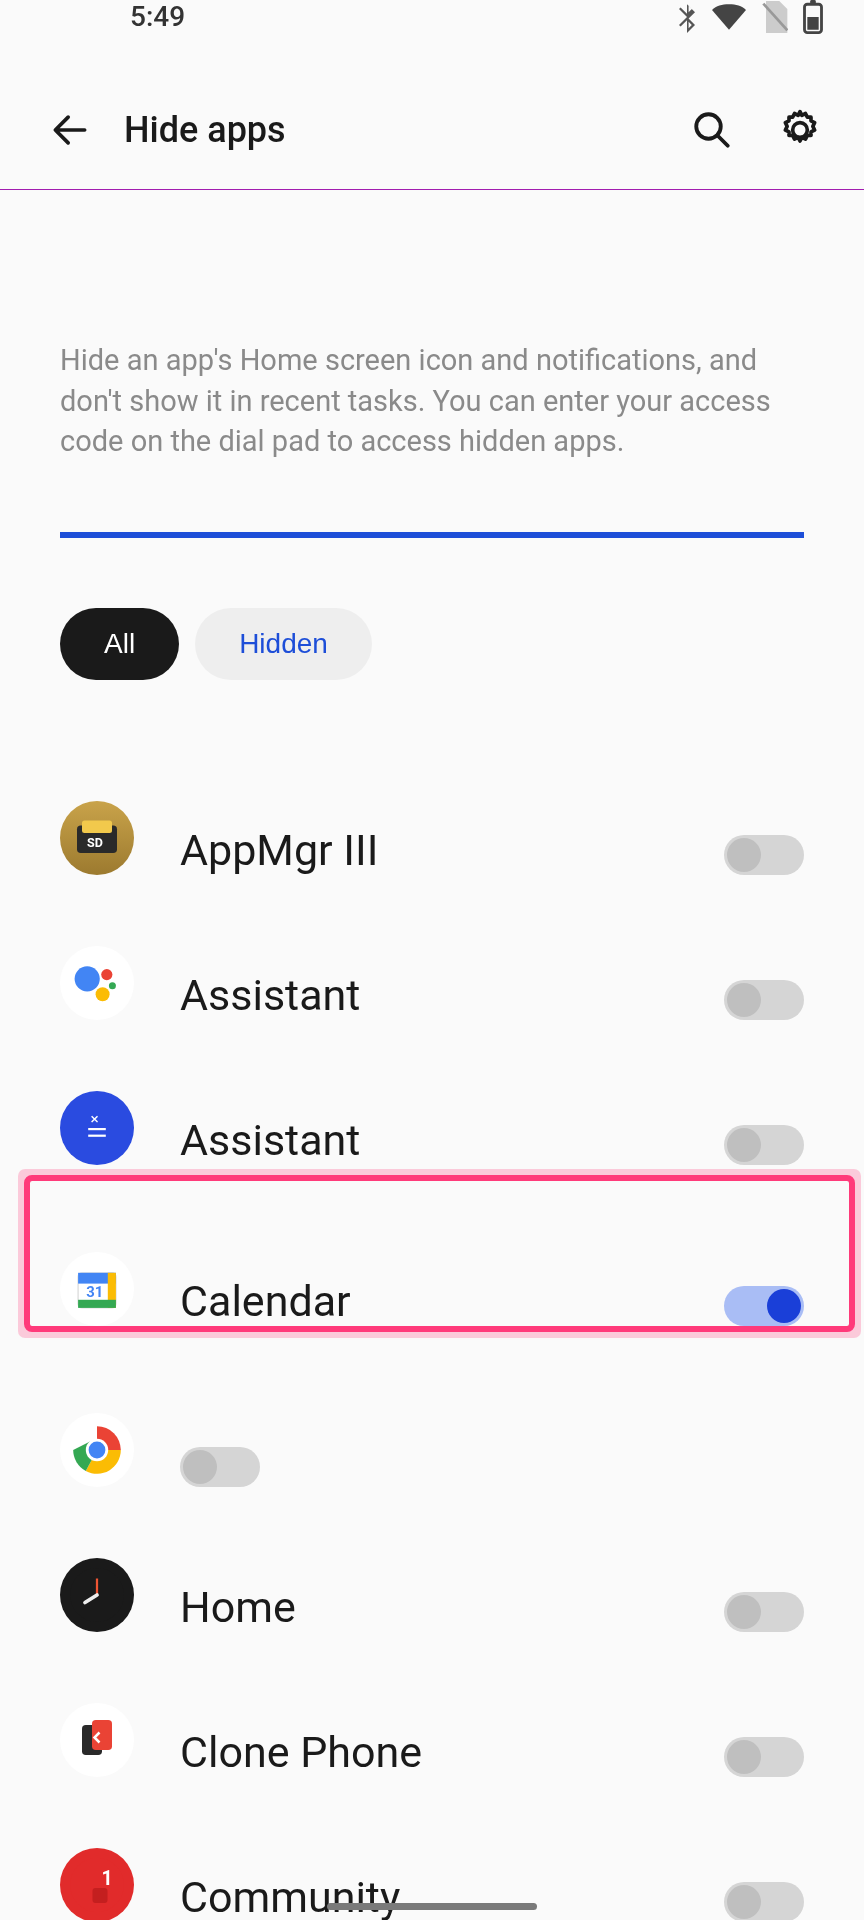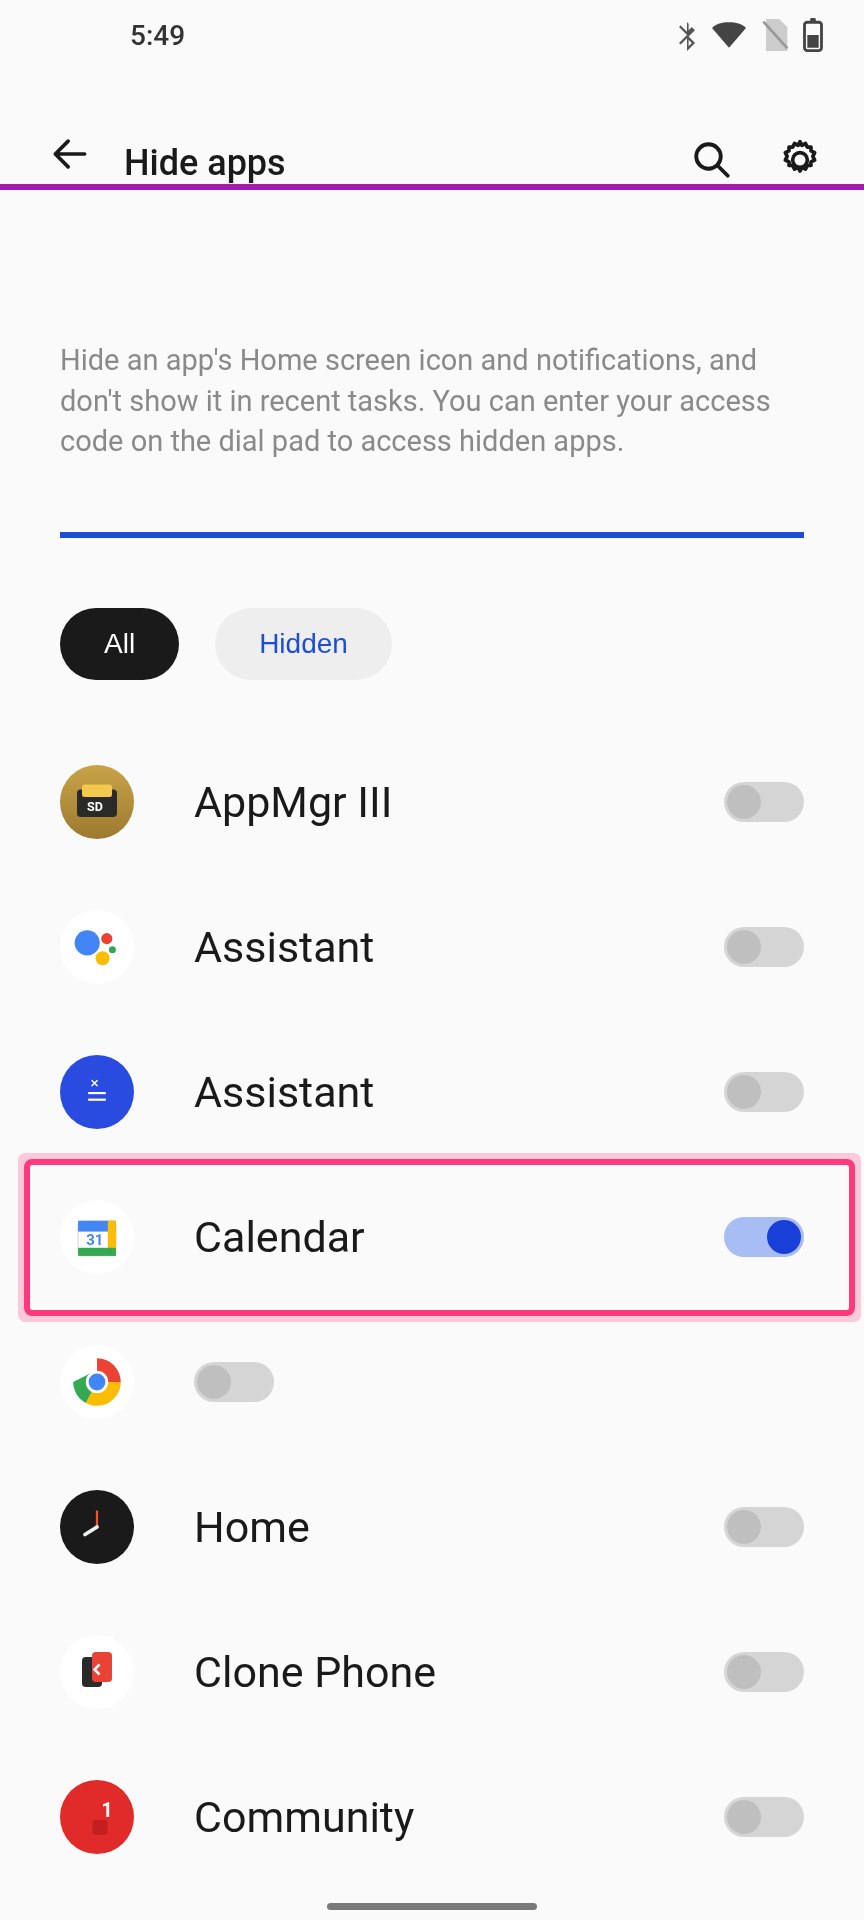--- a/index.html
+++ b/index.html
@@ -9,37 +9,37 @@
     background: #fafafa;
     color: #1a1a1a;
     overflow: hidden;
     position: relative;
   }
 
   
   .status-bar {
     height: 70px;
     display: flex;
-    align-items: center;
+    align-items: flex-start;
     justify-content: space-between;
     padding: 0 40px 0 130px;
     font-size: 28px;
     font-weight: 500;
     color: #333;
   }
   .status-right { display: flex; align-items: center; gap: 14px; }
   .status-right svg { display: block; }
 
   
   .app-bar {
     height: 120px;
     display: flex;
-    align-items: flex-end;
+    align-items: center;
     padding: 0 40px;
-    border-bottom: 6px solid #a21caf;
+    border-bottom: 1px solid #a21caf;
   }
   .back-btn {
     width: 60px; height: 60px;
     display: flex; align-items: center; justify-content: center;
     background: none; border: none; cursor: pointer;
     margin-right: 24px;
   }
   .app-title {
     font-size: 36px;
     font-weight: 500;
@@ -61,52 +61,52 @@
     font-size: 29px;
     line-height: 1.4;
     color: #8a8a8a;
     padding-bottom: 70px;
     border-bottom: 6px solid #1d4ed8;
   }
 
   
   .tabs {
     display: flex;
-    gap: 36px;
+    gap: 16px;
     padding: 70px 60px 50px 60px;
   }
   .tab {
     padding: 20px 44px;
     border-radius: 999px;
     font-size: 28px;
     border: none;
     cursor: pointer;
     background: #eeeeee;
     color: #1d4ed8;
   }
   .tab.active {
     background: #1a1a1a;
     color: #fff;
   }
 
   
   .app-list { padding: 0 40px 0 60px; }
   .app-row {
     display: flex;
-    align-items: center;
+    align-items: flex-end;
     height: 145px;
-    gap: 60px;
+    gap: 46px;
     position: relative;
     padding-right: 20px;
   }
   .app-row.highlight {
     outline: 6px solid #ff3a7a;
     box-shadow: 0 0 0 12px rgba(255,58,122,0.25);
     border-radius: 2px;
-    margin: 0 -25px;
+    margin: 16px -25px;
     padding: 0 45px 0 25px;
     margin-left: -30px;
     padding-left: 30px;
   }
 
   .app-icon {
     width: 74px; height: 74px;
     border-radius: 50%;
     flex-shrink: 0;
     display: flex; align-items: center; justify-content: center;

